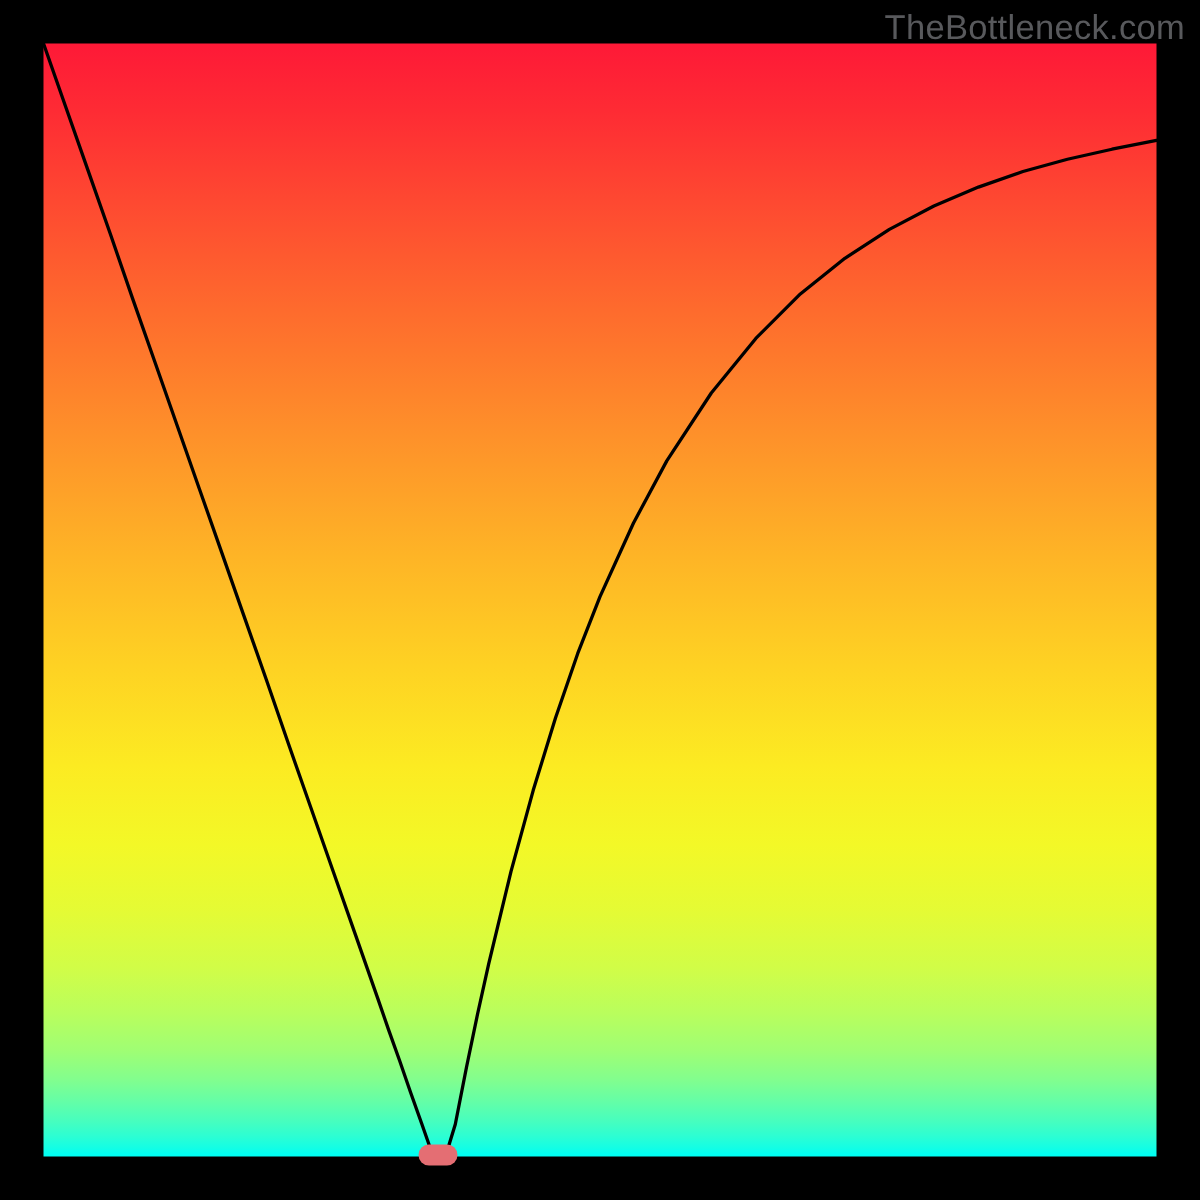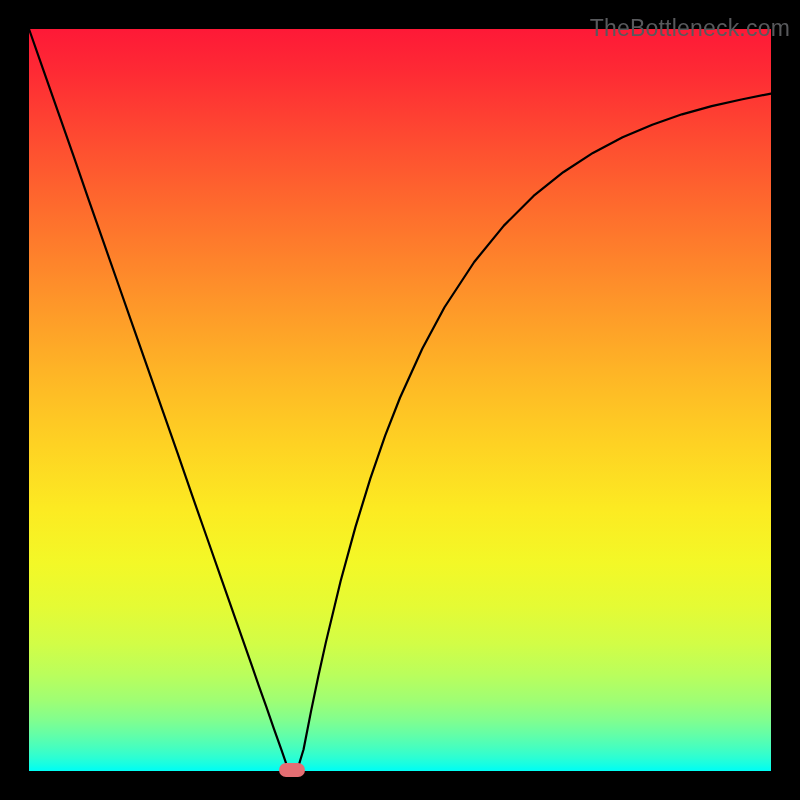--- a/index.html
+++ b/index.html
@@ -42,21 +42,21 @@
       #65fea6 95%,
       #47febe 96.8%,
       #2cfed3 98.2%,
       #14fee4 99.2%,
       #04fef0 99.7%,
       #00fef4 100%
     );
   }
   .watermark {
     position: absolute;
-    top: 15px;
+    top: 5px;
     right: 10px;
     font-size: 23px;
     color: #58595c;
     font-weight: 500;
     letter-spacing: 0.2px;
     z-index: 10;
   }
   svg.curve {
     position: absolute;
     left: 0;

